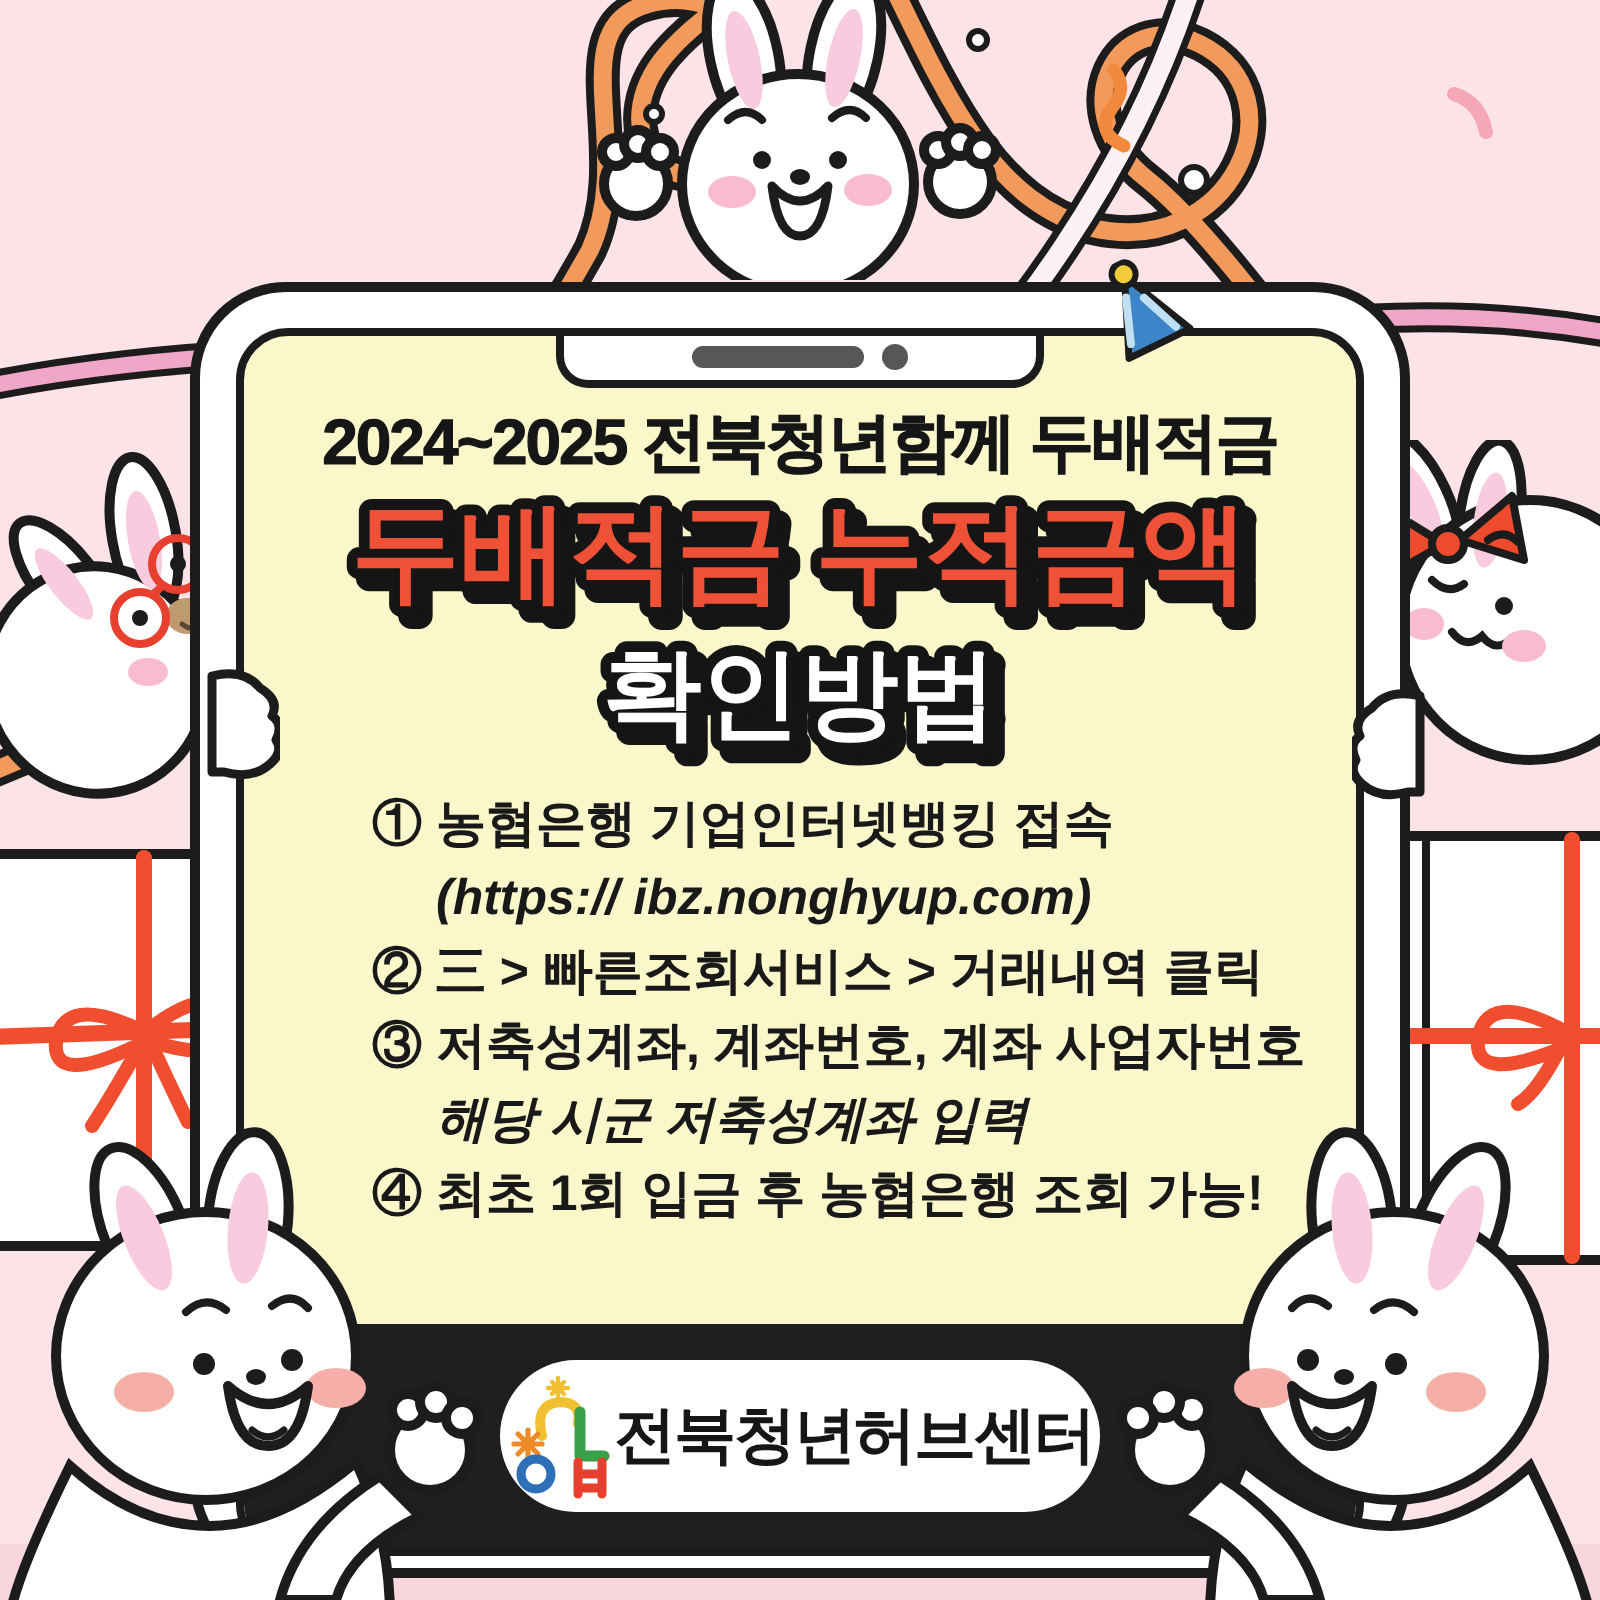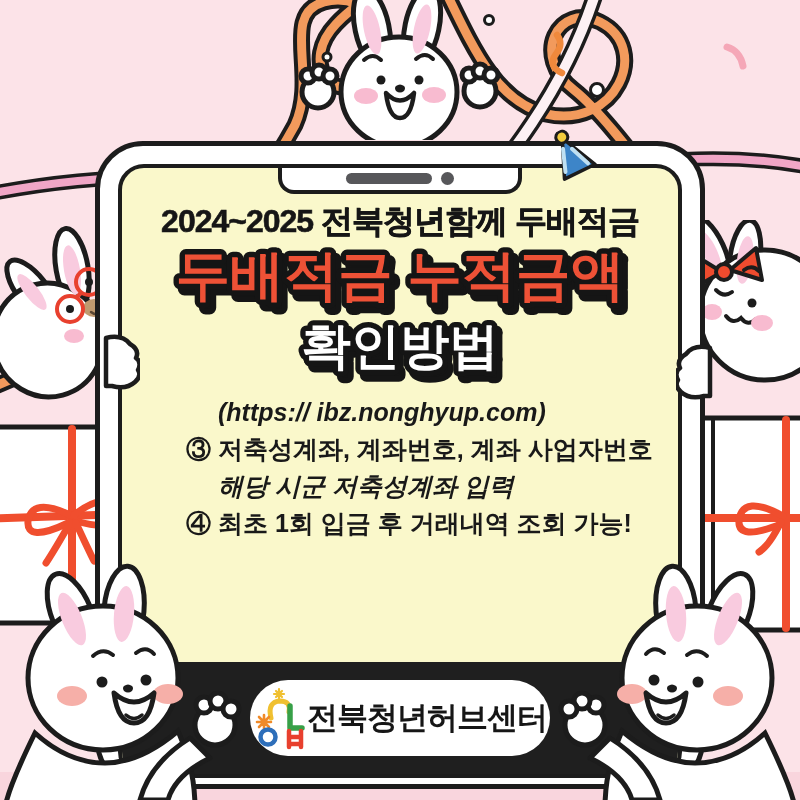--- a/index.html
+++ b/index.html
@@ -190,24 +190,26 @@
       <div class="banner">2024~2025 전북청년함께 두배적금</div>
 
       <svg class="title-svg" viewBox="0 0 564 152">
         <text class="t-shadow t1" x="287" y="58" stroke-width="12">두배적금 누적금액</text>
         <text class="t-main1 t1" x="282" y="52" stroke-width="11">두배적금 누적금액</text>
         <text class="t-shadow t2" x="287" y="128" stroke-width="12">확인방법</text>
         <text class="t-main2 t2" x="282" y="122" stroke-width="11">확인방법</text>
       </svg>
 
       <div class="steps">
+        <div class="step">① 농협은행 기업인터넷뱅킹 접속</div>
         <div class="step indent">(https:// ibz.nonghyup.com)</div>
+        <div class="step">② 三 &gt; 빠른조회서비스 &gt; 거래내역 클릭</div>
         <div class="step">③ 저축성계좌, 계좌번호, 계좌 사업자번호</div>
         <div class="step indent">해당 시군 저축성계좌 입력</div>
-        <div class="step">④ 최초 1회 입금 후 거래내역 조회 가능!</div>
+        <div class="step">④ 최초 1회 입금 후 농협은행 조회 가능!</div>
       </div>
 
       <div class="bottombar">
         <div class="org-pill">
           <svg width="54" height="64" viewBox="0 0 54 64">
             <g fill="none" stroke-linecap="round">
               <path d="M26 3 v10 M21 8 h10 M23 5 l6 6 M29 5 l-6 6" stroke="#F0C030" stroke-width="2.2"></path>
               <path d="M18 32 Q14 16 27 15 Q38 15 36 26" stroke="#F0C030" stroke-width="5"></path>
               <path d="M11 29 v14 M4 36 h14 M6 31 l10 10 M16 31 l-10 10" stroke="#F08A28" stroke-width="2.6"></path>
               <circle cx="15" cy="51" r="7.5" stroke="#2E6FBA" stroke-width="4.5"></circle>

